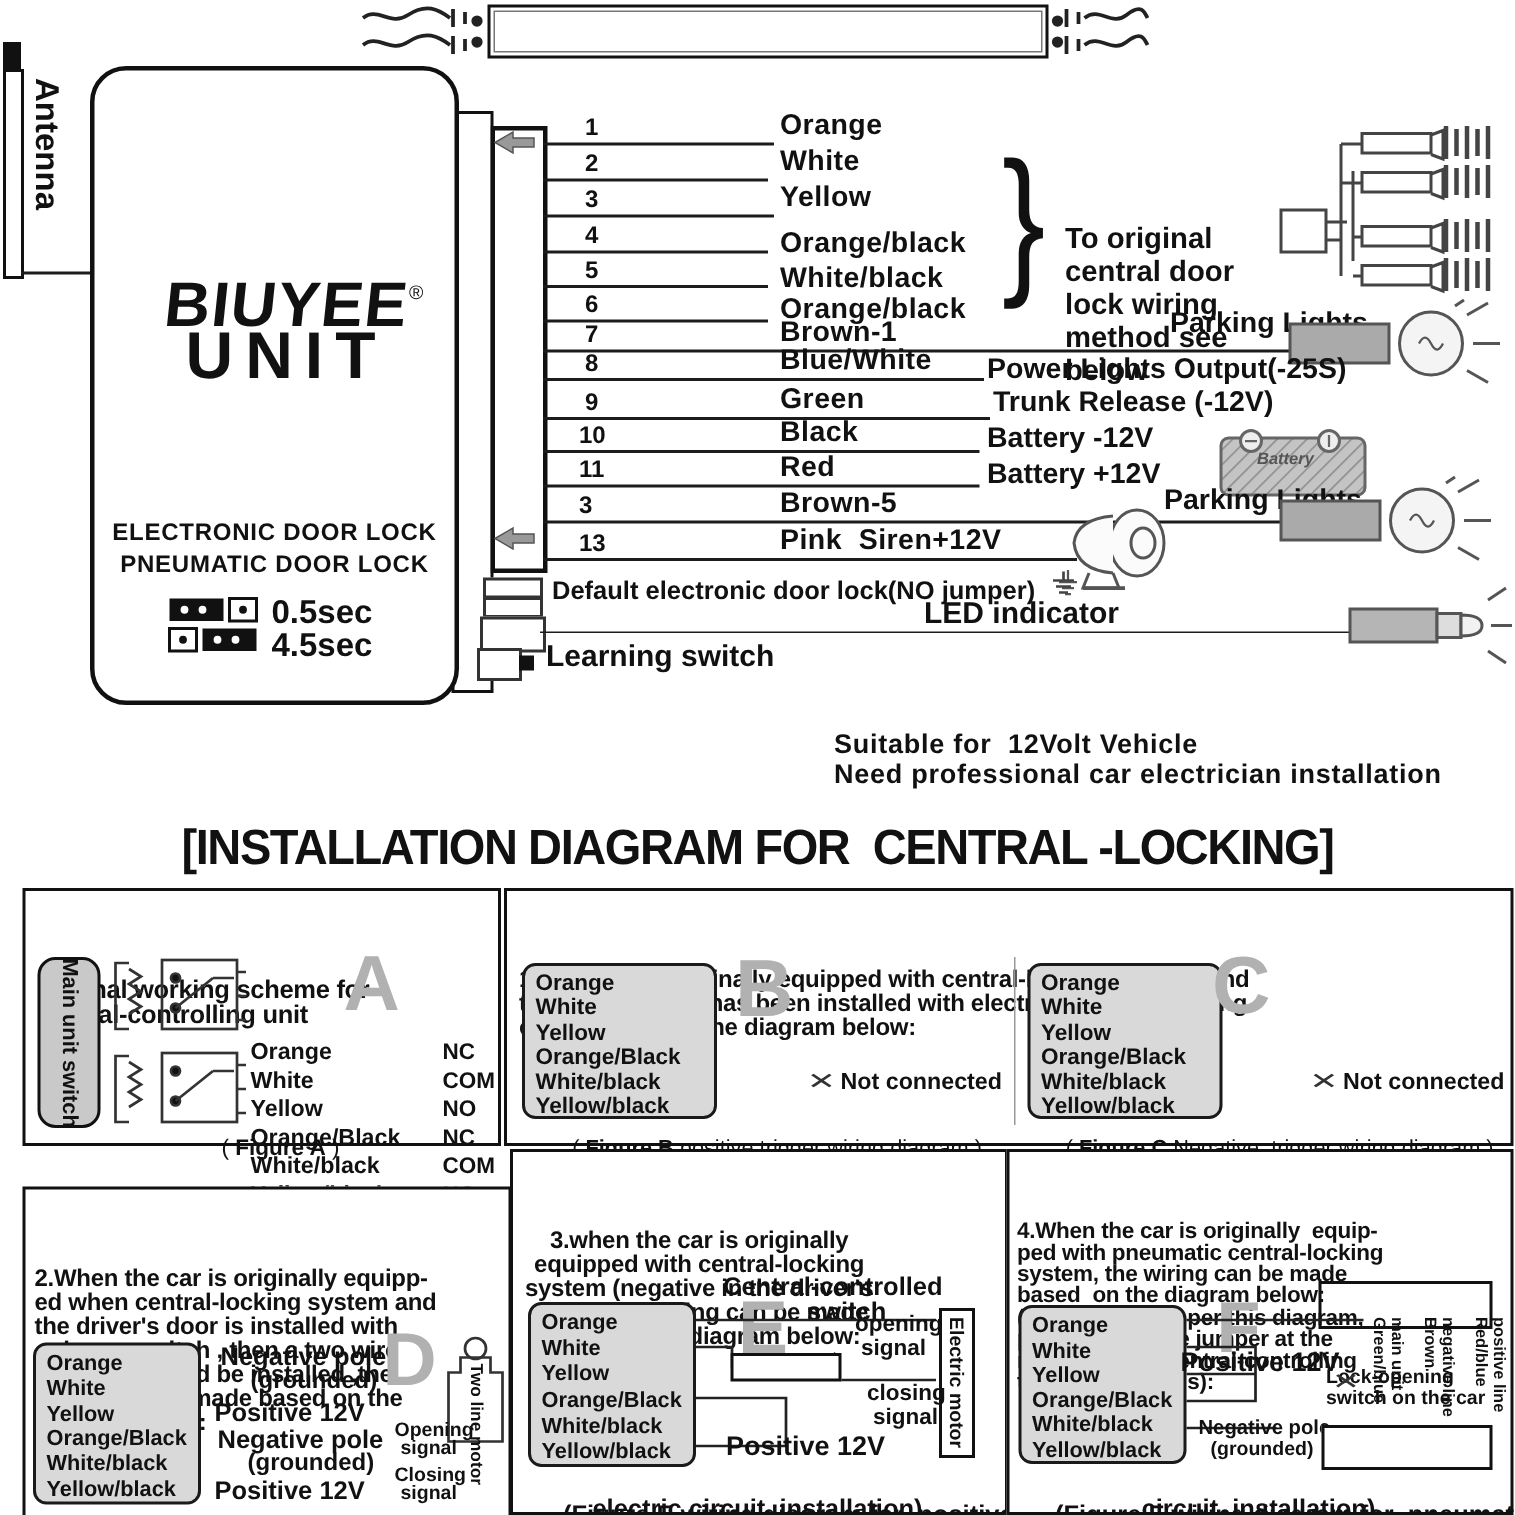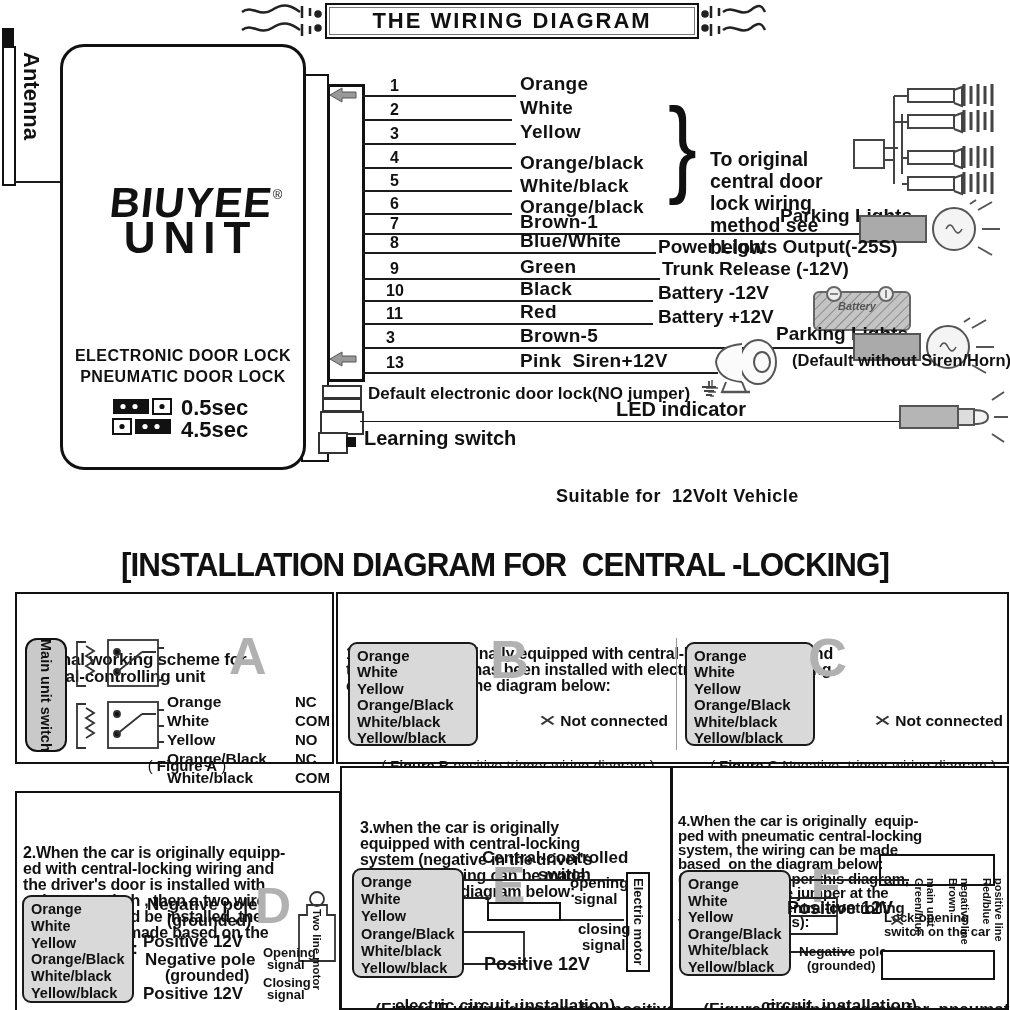--- a/index.html
+++ b/index.html
@@ -46,21 +46,20 @@
       <path d="M2,10 C12,2 20,16 32,8 S52,4 60,10"></path>
       <path d="M2,28 C12,20 20,34 32,26 S52,22 60,28"></path>
       <path d="M62,4 v12 M70,6 v8"></path>
       <path d="M62,22 v12 M70,24 v8"></path>
       <circle cx="78" cy="12" r="2.5" fill="#222"></circle>
       <circle cx="78" cy="26" r="2.5" fill="#222"></circle>
     </g>
   </svg>
   <div class="banner-box">
     <div class="banner-inner"></div>
-    <span class="banner-title">THE WIRING DIAGRAM</span>
   </div>
   <svg style="left:697px;top:2px" width="70" height="38" viewBox="0 0 70 38">
     <g stroke="#222" stroke-width="2.5" fill="none">
       <circle cx="8" cy="12" r="2.5" fill="#222"></circle>
       <circle cx="8" cy="26" r="2.5" fill="#222"></circle>
       <path d="M14,4 v12 M22,6 v8"></path>
       <path d="M14,22 v12 M22,24 v8"></path>
       <path d="M26,10 C36,2 44,16 54,8 S66,6 68,10"></path>
       <path d="M26,28 C36,20 44,34 54,26 S66,24 68,28"></path>
     </g>
@@ -224,21 +223,20 @@
   <svg style="left:702px;top:336px" width="92" height="62" viewBox="0 0 92 62">
     <g stroke="#555" stroke-width="2" fill="#fbfbfb">
       <ellipse cx="56" cy="26" rx="18" ry="22"></ellipse>
       <ellipse cx="60" cy="26" rx="8" ry="10"></ellipse>
       <path d="M40,8 Q16,10 14,26 Q16,44 40,46" fill="#fbfbfb"></path>
       <path d="M24,46 l-4,10 h24 l-4,-10" fill="none"></path>
       <path d="M20,56 h28" stroke-width="2.5"></path>
       <path d="M10,44 v8 M4,52 h12 M6,56 h8 M8,60 h4" stroke-width="1.5" fill="none"></path>
     </g>
   </svg>
-  <span class="abs" style="left:792px;top:351px;font-size:16.5px;font-weight:600;">(Default without Siren/Horn)</span>
 
   <div class="smallrect" style="left:322px;top:385px;width:36px;height:10px;"></div>
   <div class="smallrect" style="left:322px;top:398px;width:36px;height:10px;"></div>
   <span class="abs" style="left:368px;top:384px;font-size:17px;font-weight:600;">Default electronic door lock(NO jumper)</span>
   <svg style="left:700px;top:381px" width="18" height="16" viewBox="0 0 18 16">
     <path d="M9,0 V6 M2,6 H16 M4,10 H14 M6,14 H12" stroke="#444" stroke-width="1.8" fill="none"></path>
   </svg>
   <div class="smallrect" style="left:320px;top:411px;width:40px;height:20px;"></div>
   <span class="abs" style="left:616px;top:398px;font-size:20px;font-weight:600;">LED indicator</span>
   <div class="ln" style="left:360px;top:421px;width:540px;border-top-width:1.5px;"></div>
@@ -246,20 +244,21 @@
     <rect x="2" y="14" width="58" height="22" fill="#b5b5b5" stroke="#555" stroke-width="2"></rect>
     <rect x="60" y="17" width="16" height="16" fill="#ddd" stroke="#555" stroke-width="2"></rect>
     <path d="M76,18 q14,0 14,7 q0,7 -14,7 z" fill="#f2f2f2" stroke="#555" stroke-width="2"></path>
     <path d="M94,8 l12,-8 M96,25 h14 M94,42 l12,8" stroke="#555" stroke-width="2"></path>
   </svg>
   <div class="smallrect" style="left:318px;top:432px;width:26px;height:18px;"></div>
   <div class="abs" style="left:346px;top:437px;width:10px;height:10px;background:#111;"></div>
   <span class="abs" style="left:364px;top:427px;font-size:20px;font-weight:600;">Learning switch</span>
 
   <span class="abs" style="left:556px;top:486px;font-size:18px;font-weight:700;letter-spacing:.5px;">Suitable for  12Volt Vehicle</span>
+  <span class="abs" style="left:556px;top:506px;font-size:18px;font-weight:700;letter-spacing:.5px;">Need professional car electrician installation</span>
 
   <div class="abs" style="left:0;top:546px;width:1010px;text-align:center;font-size:33px;font-weight:800;letter-spacing:-1px;transform:scaleX(.95);">[INSTALLATION DIAGRAM FOR  CENTRAL -LOCKING]</div>
 
   <div class="panel" style="left:15px;top:592px;width:315px;height:168px;">
     <div class="hdr" style="left:8px;top:4px;font-size:17px;line-height:17.5px;">
       
     <div>Internal working scheme for</div><div>central-controlling unit</div></div>
     <div class="abs" style="left:8px;top:44px;width:42px;height:114px;background:#c9c9c9;border:2.5px solid #111;border-radius:12px;display:flex;align-items:center;justify-content:center;box-sizing:border-box;">
       <span class="vert" style="font-size:14.5px;font-weight:700;">Main unit switch</span>
     </div>
@@ -359,21 +358,21 @@
         
       </div>
     <div class="cap" style="left:341px;top:148px;width:324px;">
       <span>( </span><b>Figure C</b><span> Negative  trigger wiring diagram )</span>
     </div>
   </div>
 
   <div class="panel" style="left:15px;top:791px;width:322px;height:240px;">
     <div class="hdr" style="left:6px;top:4px;">
       
-    <div>2.When the car is originally equipp-</div><div>ed with central-locking wiring and</div><div>the driver's door is installed with</div><div>only one switch , then a two wire</div><div>actuator should be installed ,the</div><div>wiring can be made based on the</div><div>diagram below:</div></div>
+    <div>2.When the car is originally equipp-</div><div>ed when central-locking system and</div><div>the driver's door is installed with</div><div>only one switch , then a two wire</div><div>actuator should be installed ,the</div><div>wiring can be made based on the</div><div>diagram below:</div></div>
     <div class="wirebox" style="left:5px;top:102px;width:112px;height:108px;">
 
     <div style="font-size:14.5px;line-height:16.8px;">Orange</div>
         <div style="font-size:14.5px;line-height:16.8px;">White</div>
         <div style="font-size:14.5px;line-height:16.8px;">Yellow</div>
         <div style="font-size:14.5px;line-height:16.8px;">Orange/Black</div>
         <div style="font-size:14.5px;line-height:16.8px;">White/black</div>
         <div style="font-size:14.5px;line-height:16.8px;">Yellow/black</div>
       </div>
     <span class="abs bold17" style="left:130px;top:102px;">Negative pole</span>
@@ -392,21 +391,21 @@
     <span class="abs" style="left:250px;top:164px;font-size:13px;font-weight:700;">signal</span>
     <span class="abs" style="left:246px;top:182px;font-size:13px;font-weight:700;">Closing</span>
     <span class="abs" style="left:250px;top:194px;font-size:13px;font-weight:700;">signal</span>
     <div class="cap2" style="left:5px;top:208px;width:312px;">
       <span>(</span><b>Figure D</b><span> wiring diagram for</span>
     </div>
     <div class="cap2" style="left:5px;top:224px;width:312px;">positive trigger installation)</div>
   </div>
 
   <div class="panel" style="left:340px;top:766px;width:328px;height:240px;">
-    <div class="hdr" style="left:18px;top:4px;">
+    <div class="hdr" style="left:8px;top:4px;text-align:center;">
       
     <div>3.when the car is originally</div><div>equipped with central-locking</div><div>system (negative in the driver's</div><div>door)  ,the wiring can be made</div><div>based on the diagram below:</div></div>
     <span class="abs bold17" style="left:140px;top:80px;">Central-controlled</span>
     <span class="abs bold17" style="left:196px;top:97px;">switch</span>
     <div class="wirebox" style="left:10px;top:100px;width:112px;height:110px;">
 
     <div style="font-size:14.5px;line-height:17.2px;">Orange</div>
         <div style="font-size:14.5px;line-height:17.2px;">White</div>
         <div style="font-size:14.5px;line-height:17.2px;">Yellow</div>
         <div style="font-size:14.5px;line-height:17.2px;">Orange/Black</div>

